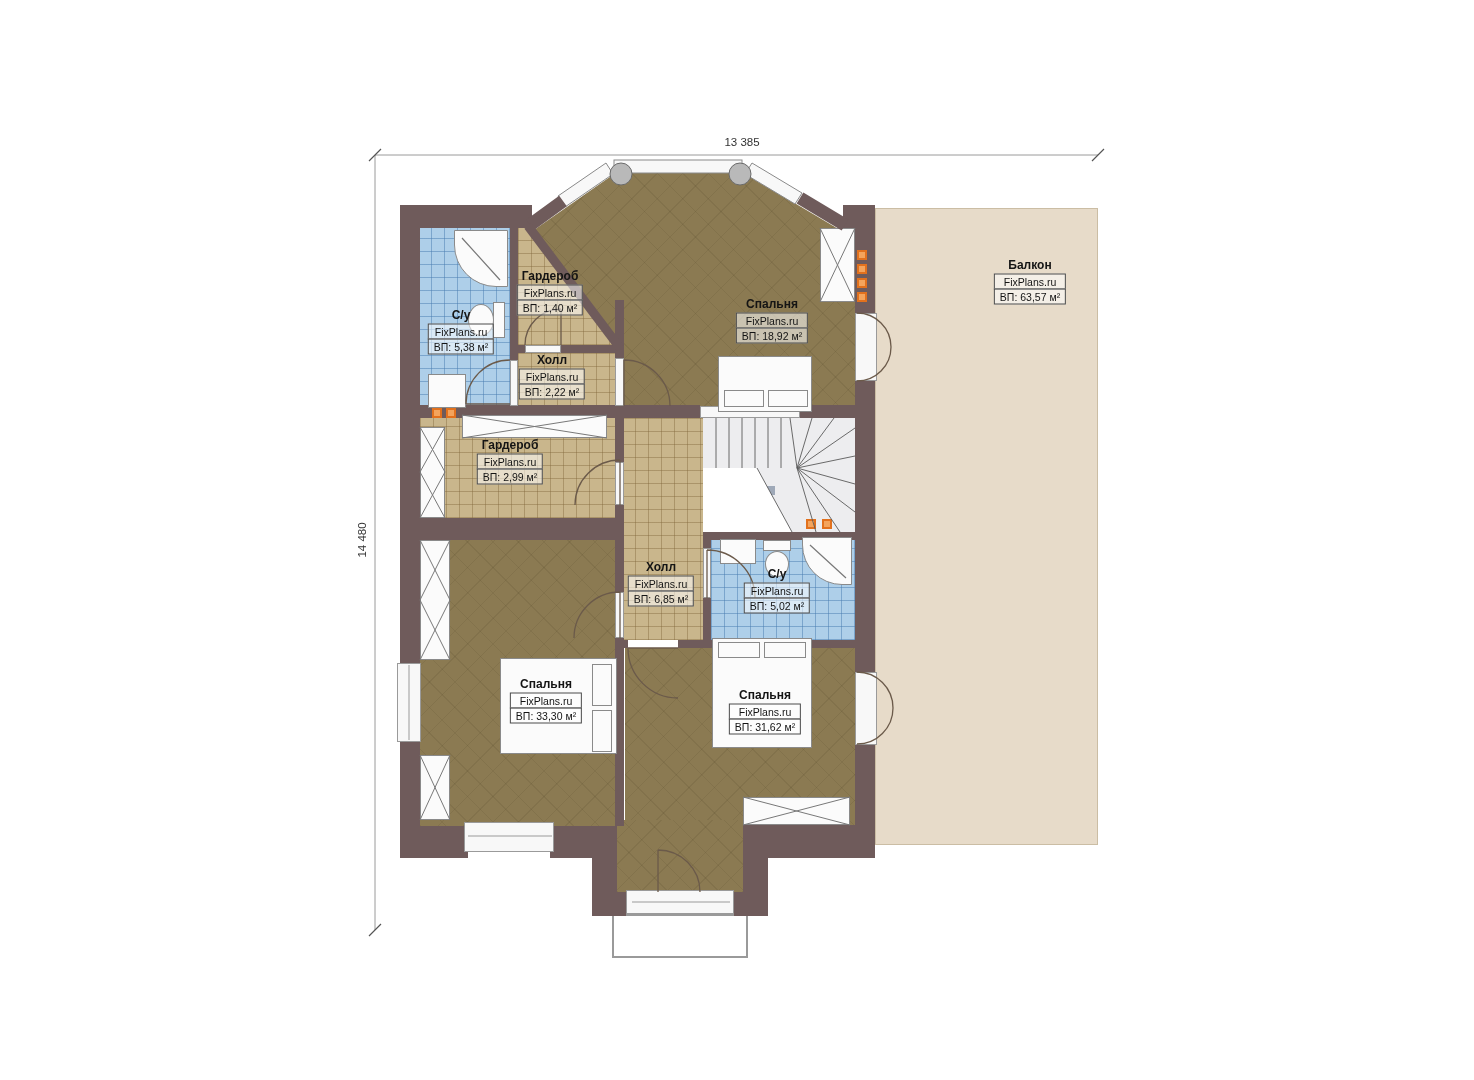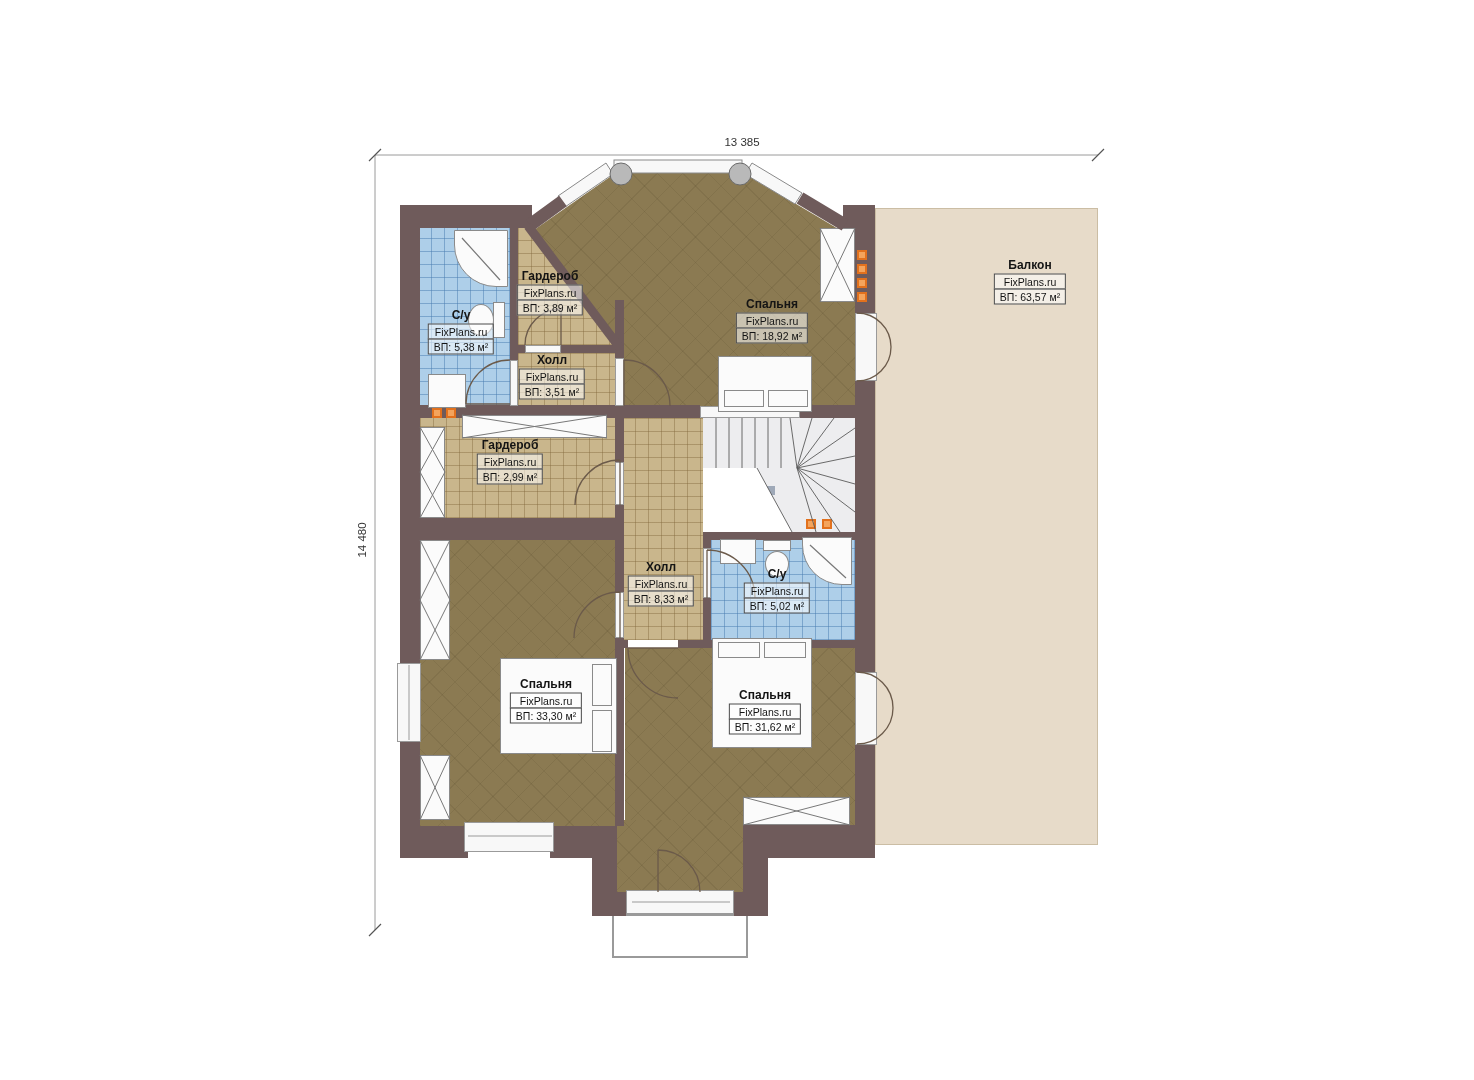--- a/index.html
+++ b/index.html
@@ -188,41 +188,41 @@
     <div class="rl-box">ВП: 63,57 м²</div>
   </div>
   <div class="room-label" style="left:772px;top:320px;">
     <div class="rl-name">Спальня</div>
     <div class="rl-box">FixPlans.ru</div>
     <div class="rl-box">ВП: 18,92 м²</div>
   </div>
   <div class="room-label" style="left:550px;top:292px;">
     <div class="rl-name">Гардероб</div>
     <div class="rl-box">FixPlans.ru</div>
-    <div class="rl-box">ВП: 3,89 м²</div>
+    <div class="rl-box">ВП: 1,40 м²</div>
   </div>
   <div class="room-label" style="left:461px;top:331px;">
     <div class="rl-name">С/у</div>
     <div class="rl-box">FixPlans.ru</div>
     <div class="rl-box">ВП: 5,38 м²</div>
   </div>
   <div class="room-label" style="left:552px;top:376px;">
     <div class="rl-name">Холл</div>
     <div class="rl-box">FixPlans.ru</div>
-    <div class="rl-box">ВП: 3,51 м²</div>
+    <div class="rl-box">ВП: 2,22 м²</div>
   </div>
   <div class="room-label" style="left:510px;top:461px;">
     <div class="rl-name">Гардероб</div>
     <div class="rl-box">FixPlans.ru</div>
     <div class="rl-box">ВП: 2,99 м²</div>
   </div>
   <div class="room-label" style="left:661px;top:583px;">
     <div class="rl-name">Холл</div>
     <div class="rl-box">FixPlans.ru</div>
-    <div class="rl-box">ВП: 8,33 м²</div>
+    <div class="rl-box">ВП: 6,85 м²</div>
   </div>
   <div class="room-label" style="left:777px;top:590px;">
     <div class="rl-name">С/у</div>
     <div class="rl-box">FixPlans.ru</div>
     <div class="rl-box">ВП: 5,02 м²</div>
   </div>
   <div class="room-label" style="left:546px;top:700px;">
     <div class="rl-name">Спальня</div>
     <div class="rl-box">FixPlans.ru</div>
     <div class="rl-box">ВП: 33,30 м²</div>

